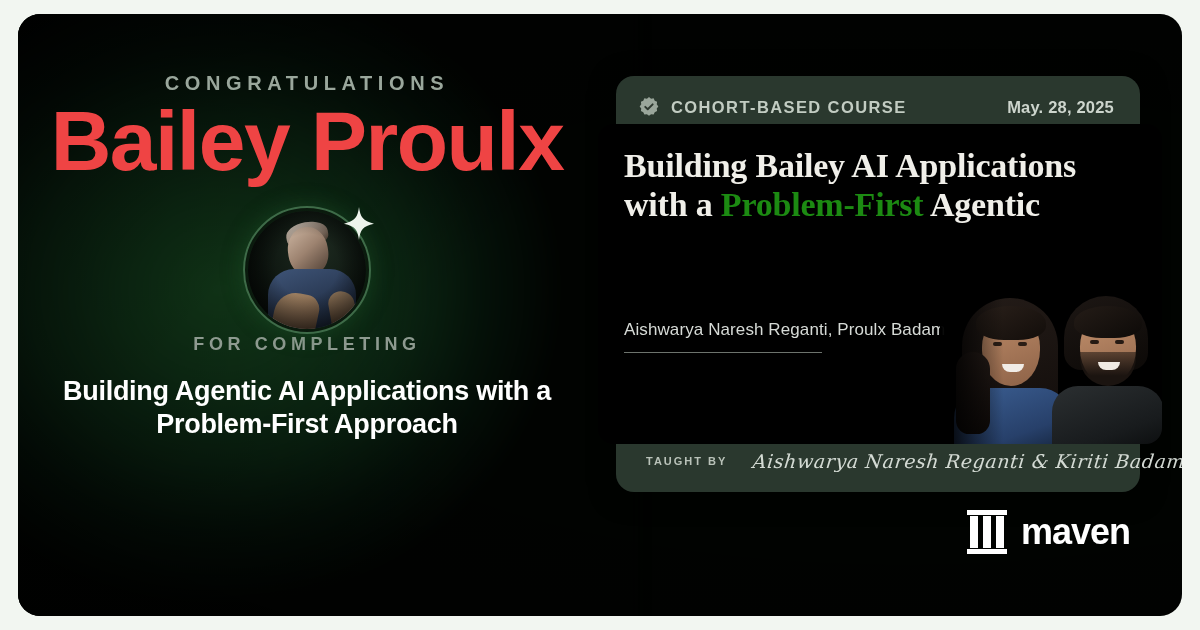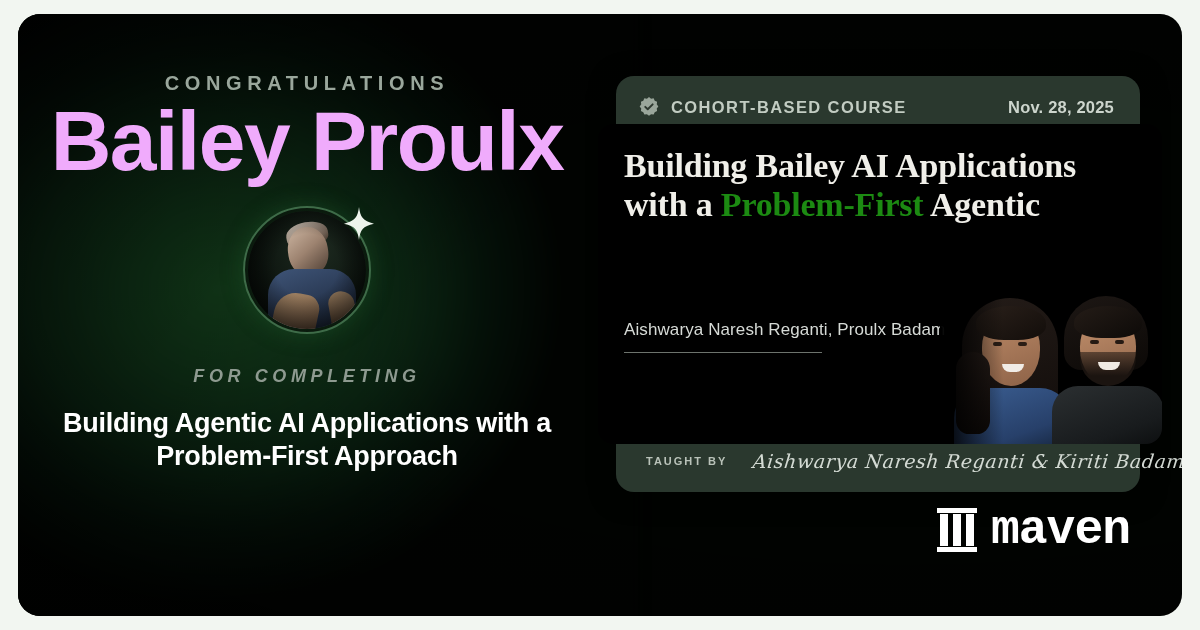--- a/index.html
+++ b/index.html
@@ -64,21 +64,21 @@
     letter-spacing:5.6px;
     color:#9aa79c;
     text-transform:uppercase;
   }
 
   #recipient-name {
     margin-top:6px;
     font-size:84px;
     line-height:.96;
     font-weight:700;
-    color:#f0abfc;
+    color:#ef4444;
     letter-spacing:-1.5px;
     text-align:right;
     max-width:520px;
   }
 
   
   #avatar-wrap {
     position:relative;
     margin-top:24px;
     width:128px; height:128px;
@@ -147,27 +147,25 @@
   }
   
   #avatar-sparkle {
     position:absolute;
     right:-6px; top:0px;
     width:36px; height:36px;
     pointer-events:none;
   }
 
   #for-completing-label {
-    margin-top:32px;
     font-size:18px;
     font-weight:700;
     letter-spacing:4.6px;
     color:#8e9a90;
     text-transform:uppercase;
-    font-style:italic;
   }
 
   #course-title-left {
     margin-top:20px;
     font-size:27px;
     line-height:1.22;
     font-weight:700;
     color:#ffffff;
     text-align:center;
     letter-spacing:-.3px;
@@ -390,22 +388,22 @@
   #maven-logo {
     position:absolute;
     right:52px; bottom:62px;
     z-index:4;
     display:flex;
     align-items:center;
     gap:14px;
   }
   #maven-mark { width:40px; height:44px; flex:0 0 auto; }
   #maven-wordmark {
-    font-family:Liberation Mono, monospace;
-    font-size:48px;
+    font-family:Liberation Sans, sans-serif;
+    font-size:36px;
     font-weight:700;
     color:#ffffff;
     letter-spacing:-1px;
     line-height:1;
   }
 </style>
 </head>
 <body>
 
 <div id="frame">
@@ -442,21 +440,21 @@
     <div id="course-card">
 
       <div id="card-shell"></div>
 
       <div id="card-header">
         <svg id="badge-icon" viewBox="0 0 24 24">
           <path fill="#9aa69b" d="M12 1.2l2.25 1.72 2.8-.36 1.2 2.57 2.57 1.2-.36 2.8L22.18 11.4l-1.72 2.25.36 2.8-2.57 1.2-1.2 2.57-2.8-.36L12 21.6l-2.25-1.74-2.8.36-1.2-2.57-2.57-1.2.36-2.8L1.8 11.4l1.74-2.27-.36-2.8 2.57-1.2 1.2-2.57 2.8.36L12 1.2z"></path>
           <path fill="none" stroke="#2d382f" stroke-width="2.1" stroke-linecap="round" stroke-linejoin="round" d="M7.9 11.8l2.7 2.7 5.4-5.4"></path>
         </svg>
         <span id="cohort-label">COHORT-BASED COURSE</span>
-        <span id="course-date">Nov. 28, 2025</span>
+        <span id="course-date">May. 28, 2025</span>
       </div>
 
       <div id="card-inner">
 
         <div id="card-course-title"><span>Building Bailey AI Applications with a </span><span class="accent">Problem-First</span><span> Agentic</span></div>
 
         <div id="card-instructors">Aishwarya Naresh Reganti, Proulx Badam</div>
         <div id="instructor-underline"></div>
 
         <div id="instructor-photos">

